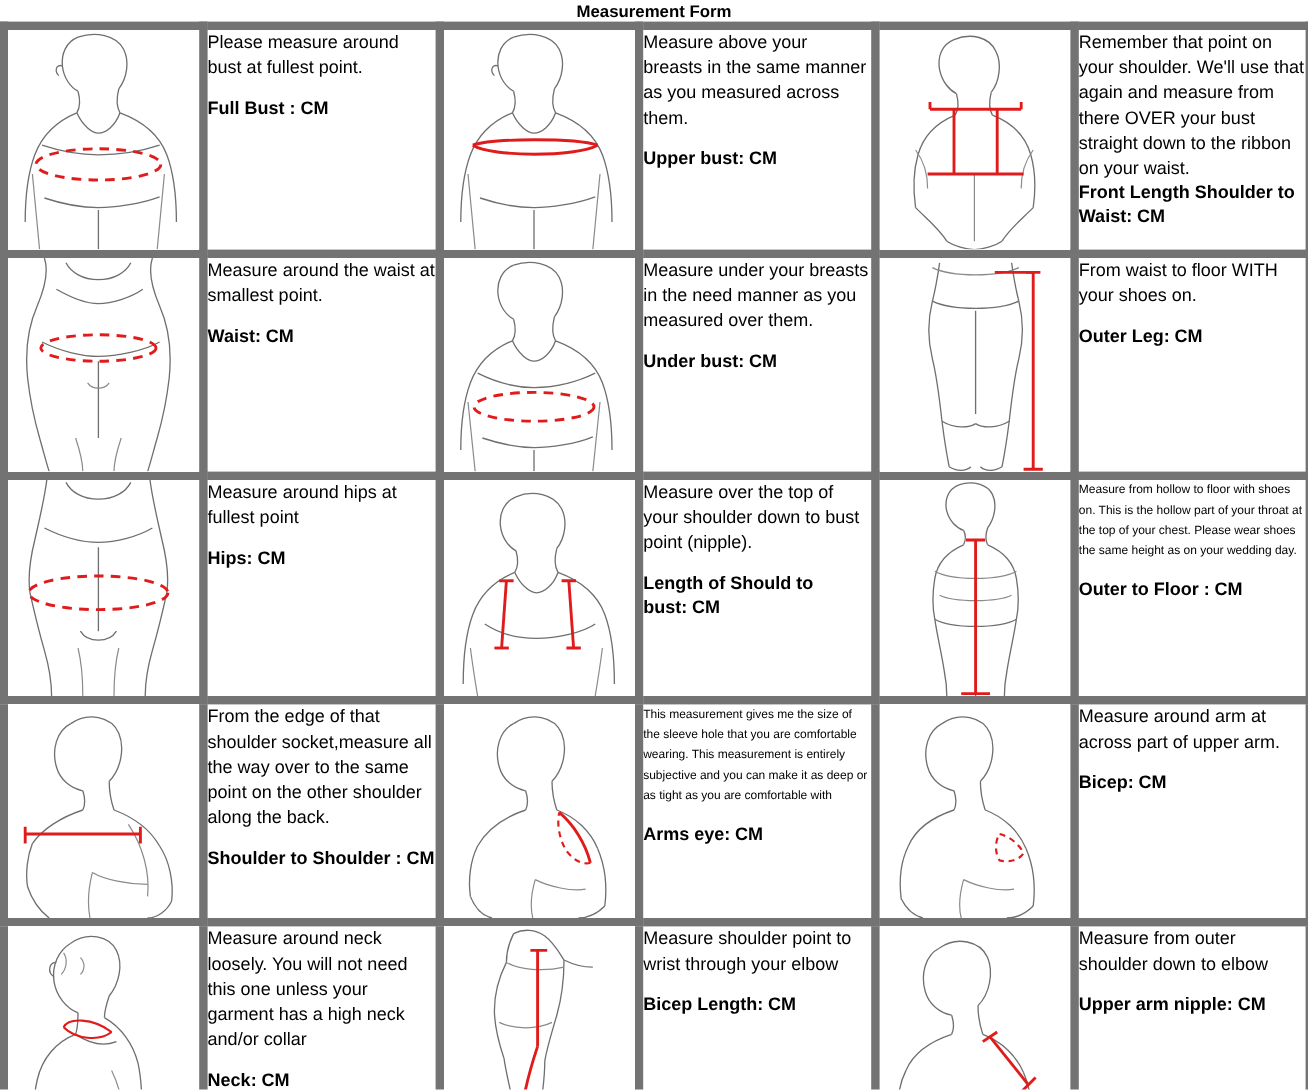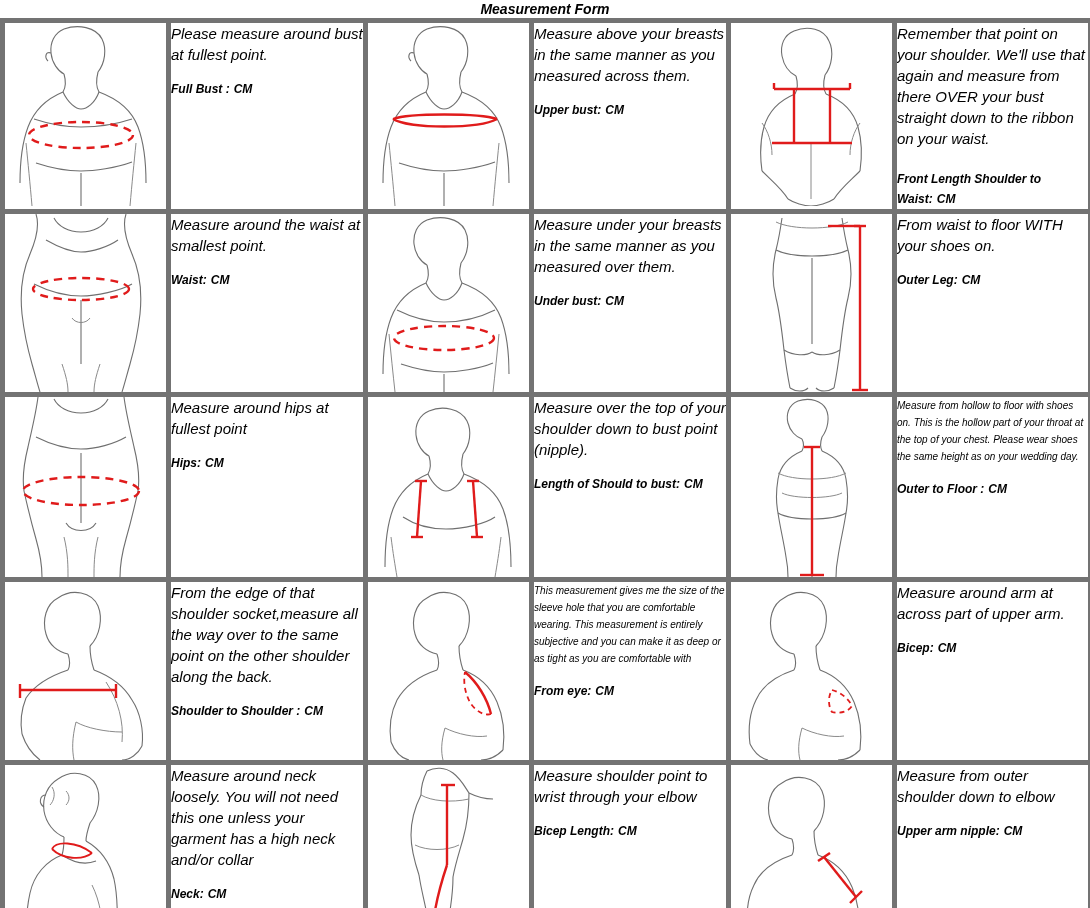--- a/index.html
+++ b/index.html
@@ -12,36 +12,35 @@
     height: 908px;
     font-family: "Liberation Sans", sans-serif;
     color: #000;
     overflow: hidden;
   }
   #sheet {
     width: 1090px;
     height: 836px;
     position: relative;
     box-sizing: border-box;
-    font-style: italic;
   }
   .title {
     text-align: center;
     font-size: 14px;
     font-weight: bold;
     line-height: 18px;
     height: 18px;
   }
   table.grid {
     border-collapse: collapse;
     width: 1090px;
     table-layout: fixed;
   }
   table.grid td {
-    border: 5px solid #737373;
+    border: 7px solid #737373;
     vertical-align: top;
     padding: 0;
     overflow: hidden;
   }
   td.fig {
     position: relative;
     background: #fff;
   }
   td.txt {
     padding: 8px 6px 6px 8px;
@@ -49,21 +48,21 @@
   .desc {
     font-size: 15px;
     line-height: 21px;
     margin: 0 0 14px 0;
   }
   .desc.small {
     font-size: 10px;
     line-height: 17px;
   }
   .label {
-    font-size: 12px;
+    font-size: 15px;
     font-weight: bold;
     line-height: 20px;
     margin: 0;
   }
   .label .unit {
     font-weight: bold;
     margin-left: 4px;
   }
   svg { display: block; margin: 0 auto; }
   .fline { fill: none; stroke: #6f6f6f; stroke-width: 1.1; }
@@ -153,21 +152,21 @@
           <path class="fline2" d="M30 100 C36 108 40 120 40 132"></path>
           <path class="fline2" d="M128 100 C122 108 118 120 118 132"></path>
           <path class="mline" d="M42 66 L118 66"></path>
           <path class="mline" d="M42 66 L42 60 M118 66 L118 60"></path>
           <path class="mline" d="M62 66 L62 120"></path>
           <path class="mline" d="M98 66 L98 120"></path>
           <path class="mline" d="M40 120 L120 120"></path>
         </svg>
       </td>
       <td class="txt">
-        <p class="desc" style="margin-bottom:20px">Remember that point on your shoulder. We'll use that again and measure from there OVER your bust straight down to the ribbon on your waist.</p>
+        <p class="desc" style="margin-bottom:0">Remember that point on your shoulder. We'll use that again and measure from there OVER your bust straight down to the ribbon on your waist.</p>
         <p class="label"><span>Front Length Shoulder to Waist:</span><span class="unit">CM</span></p>
       </td>
     </tr>
 
     <tr style="height:180px">
       <td class="fig">
         <svg width="160" height="178" viewBox="0 0 160 178">
           <path class="fline" d="M48 4 C52 12 62 18 75 18 C88 18 98 12 102 4"></path>
           <path class="fline" d="M30 0 C34 12 30 26 24 40 C16 58 14 80 16 100"></path>
           <path class="fline" d="M120 0 C116 12 120 26 126 40 C134 58 136 80 134 100"></path>
@@ -198,21 +197,21 @@
           <path class="fline" d="M57 69 C62 80 70 86 75 86 C81 86 89 80 93 69"></path>
           <path class="fline" d="M28 96 C40 102 56 108 75 108 C95 108 114 102 126 96"></path>
           <path class="fline" d="M32 150 C50 156 64 158 75 158 C88 158 110 155 124 149"></path>
           <path class="fline" d="M75 160 L75 178"></path>
           <path class="fline2" d="M20 120 C22 140 24 160 26 178"></path>
           <path class="fline2" d="M130 120 C128 140 126 160 124 178"></path>
           <ellipse class="mdash" cx="75" cy="124" rx="50" ry="12"></ellipse>
         </svg>
       </td>
       <td class="txt">
-        <p class="desc">Measure under your breasts in the same manner as you measured over them.</p>
+        <p class="desc">Measure under your breasts in the need manner as you measured over them.</p>
         <p class="label"><span>Under bust:</span><span class="unit">CM</span></p>
       </td>
 
       <td class="fig">
         <svg width="160" height="178" viewBox="0 0 160 178">
           <path class="fline" d="M50 4 C48 18 46 28 44 36"></path>
           <path class="fline" d="M110 4 C112 18 114 28 116 36"></path>
           <path class="fline" d="M44 36 C40 52 40 68 44 84 C48 100 50 118 52 136 C54 152 56 164 58 174"></path>
           <path class="fline" d="M116 36 C120 52 120 68 116 84 C112 100 110 118 108 136 C106 152 104 164 102 174"></path>
           <path class="fline" d="M44 36 C60 44 100 44 116 36"></path>
@@ -344,21 +343,21 @@
           <path class="fline" d="M22 160 C26 170 32 176 40 178"></path>
           <path class="fline" d="M134 168 C128 174 120 178 112 178"></path>
           <path class="fline2" d="M76 146 C88 152 106 156 118 154"></path>
           <path class="fline2" d="M76 146 C72 160 72 170 74 178"></path>
           <path class="mline" d="M96 90 C108 100 118 116 122 132"></path>
           <path class="mdashthin" d="M122 132 C116 134 108 130 102 122 C96 112 94 100 96 90"></path>
         </svg>
       </td>
       <td class="txt">
         <p class="desc small">This measurement gives me the size of the sleeve hole that you are comfortable wearing. This measurement is entirely subjective and you can make it as deep or as tight as you are comfortable with</p>
-        <p class="label"><span>From eye:</span><span class="unit">CM</span></p>
+        <p class="label"><span>Arms eye:</span><span class="unit">CM</span></p>
       </td>
 
       <td class="fig">
         <svg width="160" height="178" viewBox="0 0 160 178">
           <path class="fline" d="M52 16 C40 22 36 38 40 52 C43 63 52 70 62 72"></path>
           <path class="fline" d="M52 16 C66 6 86 10 92 24 C97 36 94 54 84 64"></path>
           <path class="fline" d="M62 72 C64 78 64 84 62 88"></path>
           <path class="fline" d="M84 64 C84 74 86 82 88 88"></path>
           <path class="fline" d="M62 88 C44 94 30 104 24 118"></path>
           <path class="fline" d="M88 88 C104 94 116 106 122 120"></path>

